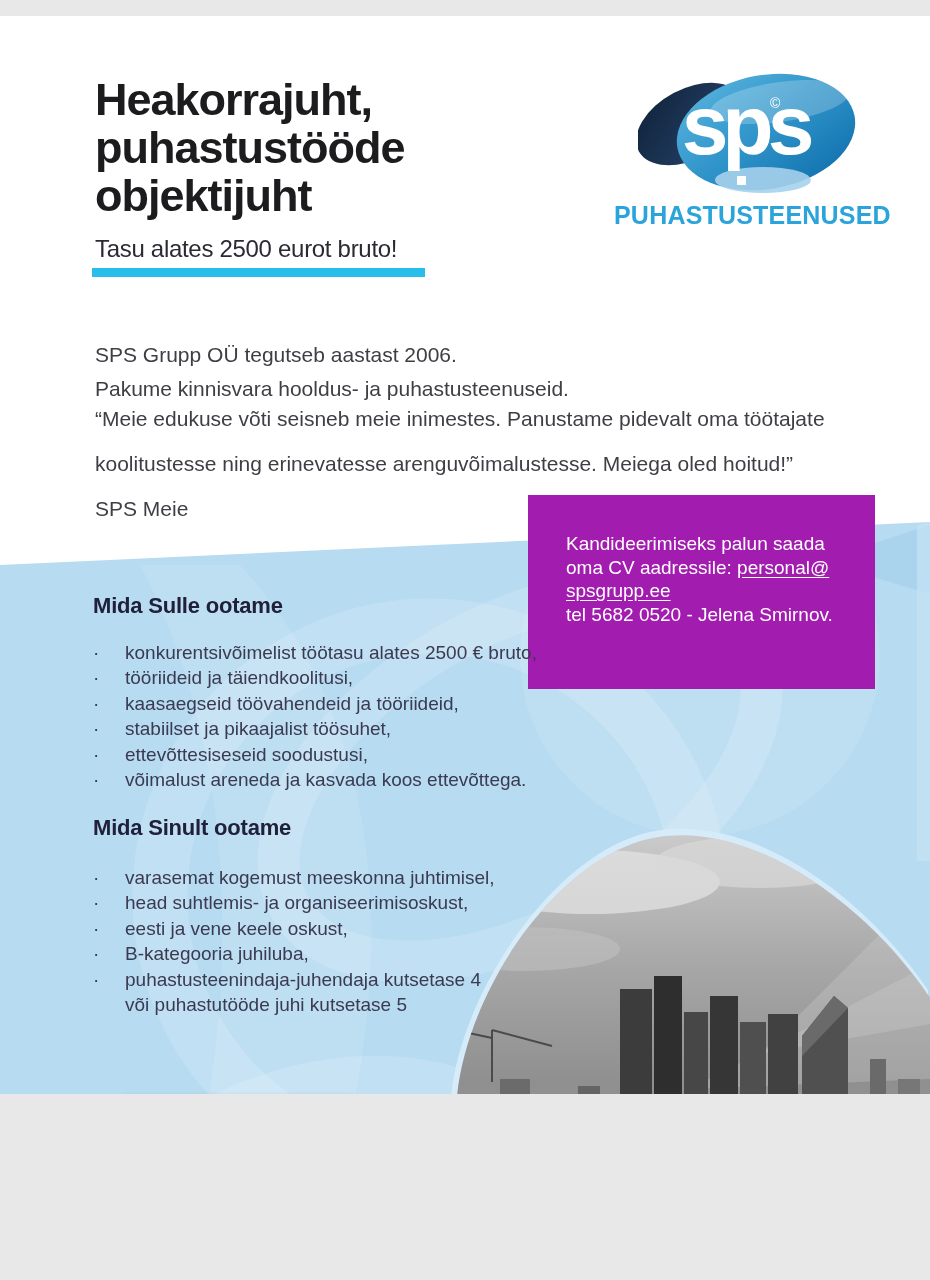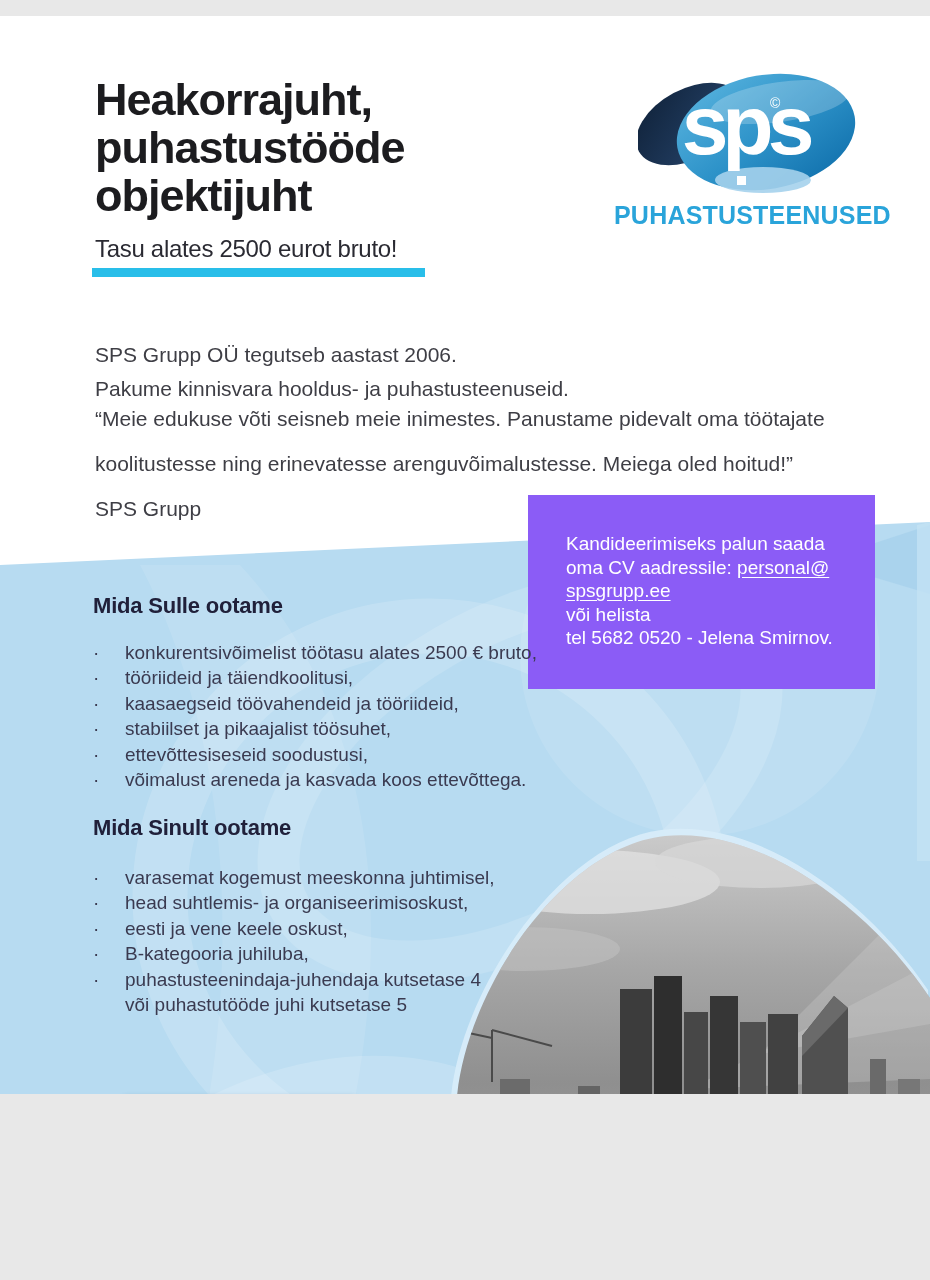--- a/index.html
+++ b/index.html
@@ -179,28 +179,27 @@
   </svg>
   <div class="abs logo-tagline layer-content">PUHASTUSTEENUSED</div>
 
   <div class="abs intro layer-content">
     <div>SPS Grupp OÜ tegutseb aastast 2006.</div>
     <div>Pakume kinnisvara hooldus- ja puhastusteenuseid.</div>
   </div>
   <div class="abs quote layer-content">
     <div>“Meie edukuse võti seisneb meie inimestes. Panustame pidevalt oma töötajate</div>
     <div>koolitustesse ning erinevatesse arenguvõimalustesse. Meiega oled hoitud!”</div>
-    <div>SPS Grupp</div>
-  </div>
-
-  <div class="abs contact-box layer-content" style="background:#8b5cf6;">
+    <div>SPS Meie</div>
+  </div>
+
+  <div class="abs contact-box layer-content" style="background:#a21caf;">
     <div>Kandideerimiseks palun saada</div>
     <div><span>oma CV aadressile: </span><span class="u">personal@</span></div>
     <div><span class="u">spsgrupp.ee</span></div>
-    <div>või helista</div>
     <div>tel 5682 0520 - Jelena Smirnov.</div>
   </div>
 
   <div class="abs sec-heading offer-heading layer-content">Mida Sulle ootame</div>
   <ul class="abs bullets offer-list layer-content">
     <li>
         <span class="dot">·</span>
         <span>konkurentsivõimelist töötasu alates 2500 € bruto,</span>
       </li>
     <li>

